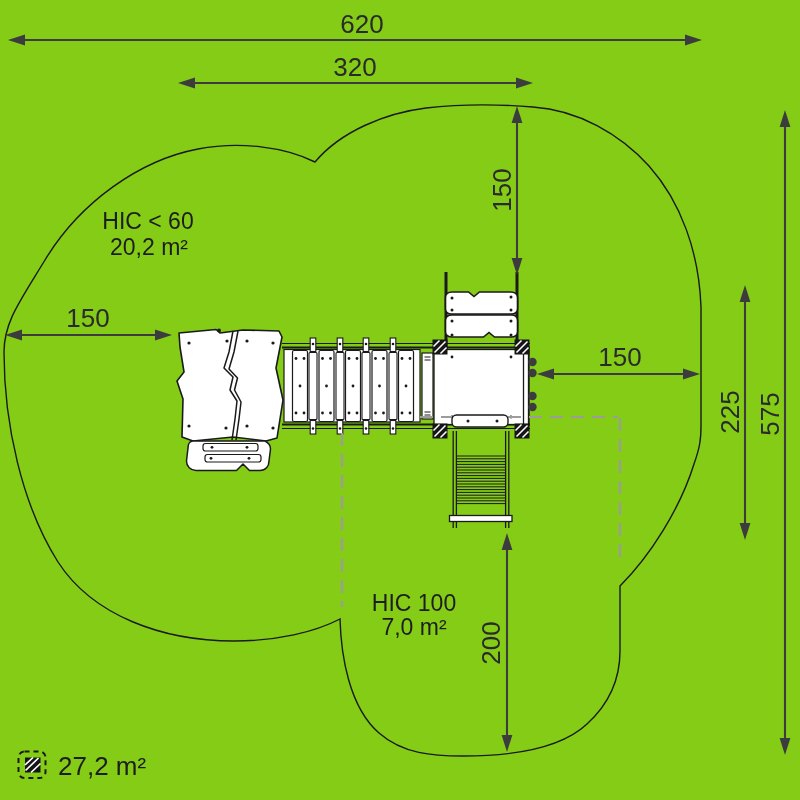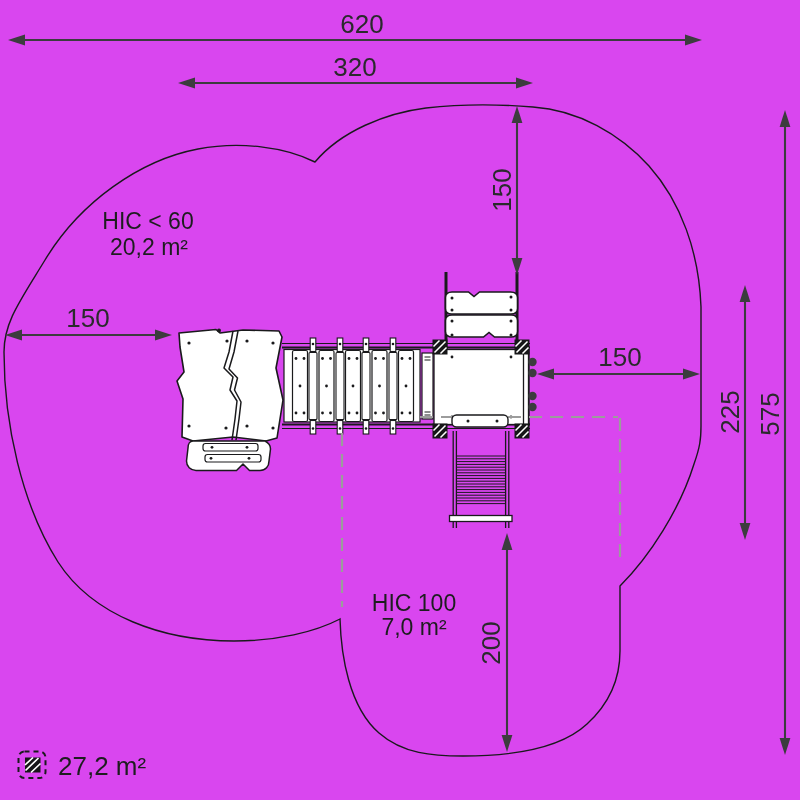--- a/index.html
+++ b/index.html
@@ -1,16 +1,16 @@
 <!DOCTYPE html>
 <html><head>
 <meta charset="utf-8">
 <style>
   html,body{margin:0;padding:0;background:#ffffff;}
-  .stage{width:800px;height:800px;position:relative;background:#d946ef;overflow:hidden;}
+  .stage{width:800px;height:800px;position:relative;background:#84cc16;overflow:hidden;}
   svg{display:block;}
   text{font-family:"Liberation Sans","DejaVu Sans",sans-serif;fill:#2a2a2c;}
   .dimtext{font-size:26px;}
   .zonetext{font-size:23px;fill:#1d1d1f;}
   .legendtext{font-size:26px;fill:#1d1d1f;}
   .dimline{stroke:#3c3c3e;stroke-width:2.1;fill:none;}
   .dimhead{fill:#3c3c3e;stroke:none;}
   .draw{stroke:#1a1a1c;fill:none;}
   .drawf{stroke:#1a1a1c;fill:#ffffff;}
   .dash{stroke:#9c9c9c;stroke-width:2.2;fill:none;stroke-dasharray:13 8;}

